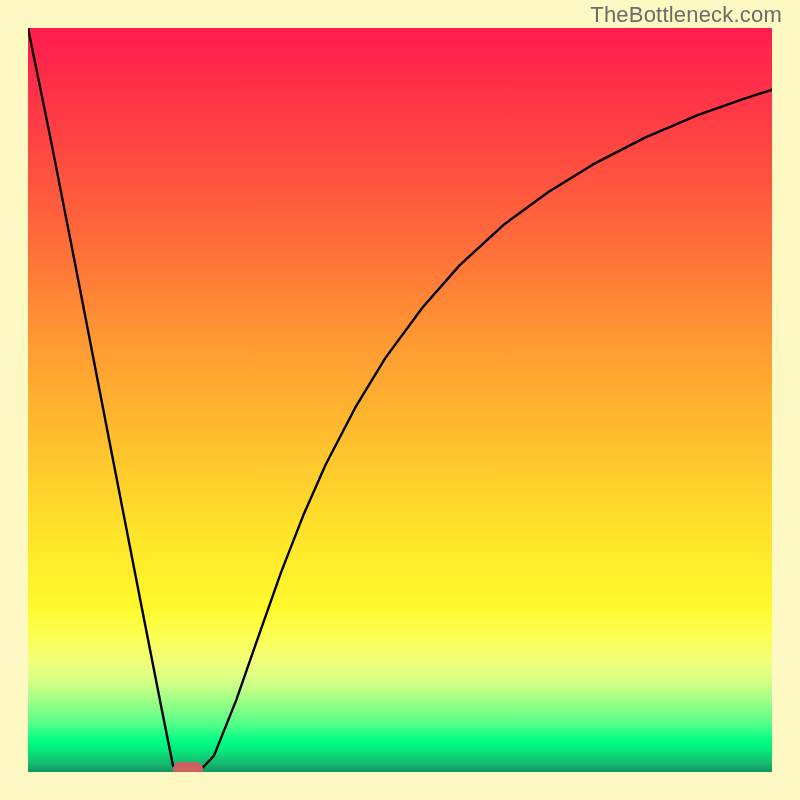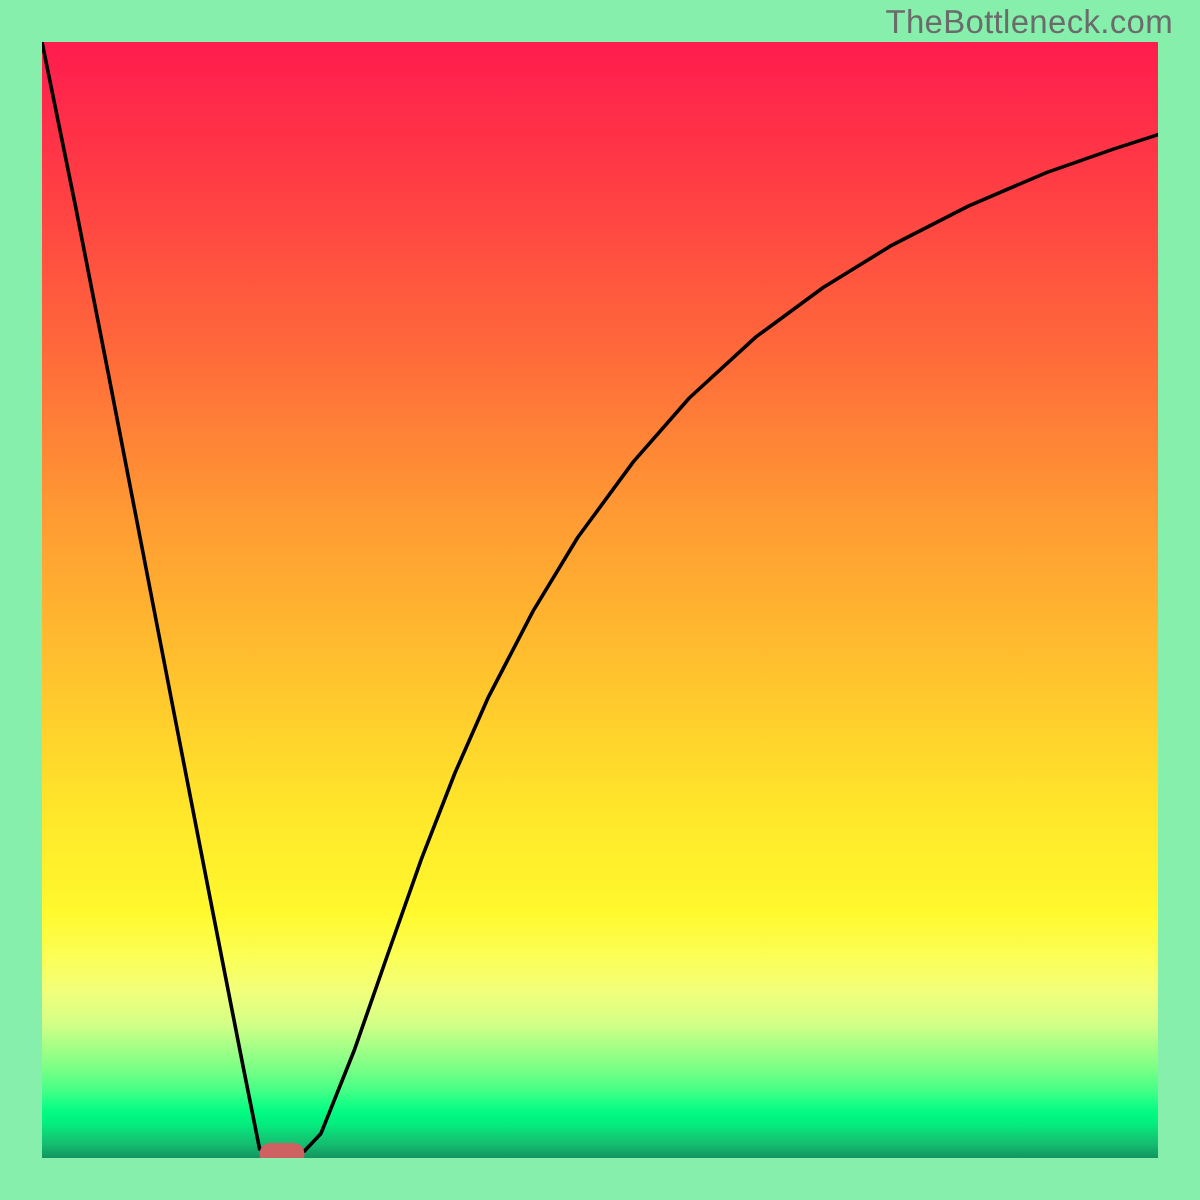--- a/index.html
+++ b/index.html
@@ -8,21 +8,21 @@
     width: 800px;
     height: 800px;
     background: #000;
     font-family: Arial, Helvetica, sans-serif;
     overflow: hidden;
   }
   .frame {
     position: absolute;
     left: 0; top: 0;
     width: 800px; height: 800px;
-    background: #86efac;
+    background: #fef9c3;
   }
   .watermark {
     position: absolute;
     top: 2px;
     right: 18px;
     color: #6b6b6b;
     font-size: 22px;
     font-weight: 400;
     letter-spacing: 0.2px;
     z-index: 5;

